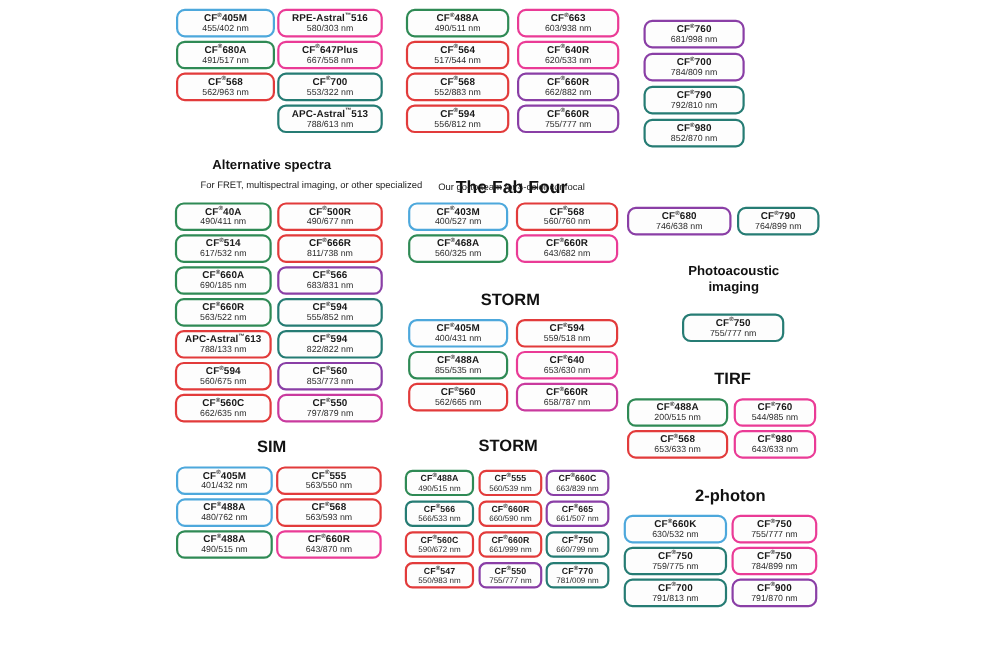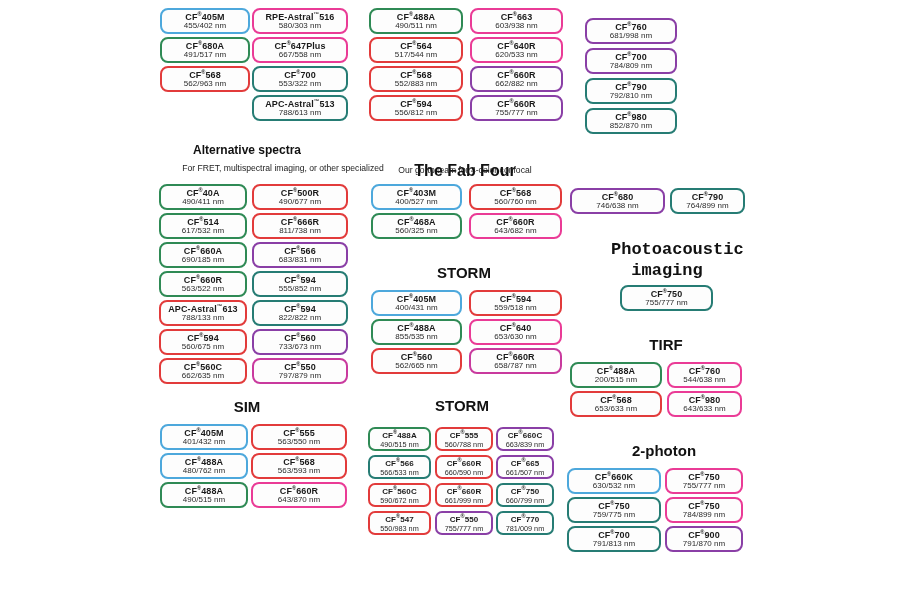--- a/index.html
+++ b/index.html
@@ -28,21 +28,21 @@
   }
   .subtitle{
     position:absolute;font-size:8.6px;color:#222;text-align:center;
     transform:translateX(-50%);white-space:nowrap;
   }
   #t-alt{left:247px;top:143px;font-size:12px;}
   #s-alt{left:247px;top:163px;margin-left:36px;}
   #t-fab{left:465px;top:162px;font-size:16px;}
   #s-fab{left:465px;top:165px;}
   #t-sted{left:464px;top:264px;font-size:15px;}
-  #t-pa{left:667px;top:239px;font-size:17px;width:112px;white-space:normal;line-height:1.25;font-family:Liberation Mono, monospace;}
+  #t-pa{left:667px;top:239px;font-size:12px;width:112px;white-space:normal;line-height:1.25;}
   #t-tirf{left:666px;top:336px;font-size:15px;}
   #t-sim{left:247px;top:398px;font-size:15px;}
   #t-storm{left:462px;top:397px;font-size:15px;}
   #t-2p{left:664px;top:442px;font-size:15px;}
 
   #col-top-0{left:160px;top:8px;width:90px;}
   #col-top-1{left:252px;top:8px;width:96px;}
   #col-top-2{left:369px;top:8px;width:94px;}
   #col-top-3{left:470px;top:8px;width:93px;}
   #col-top-4{left:585px;top:18px;width:92px;gap:4px;}
@@ -214,21 +214,21 @@
       <div class="dye" style="border-color: rgb(38, 124, 116);">
         <div class="dye-name">CF<sup>®</sup>594</div>
         <div class="dye-nm">555/852 nm</div>
       </div>
       <div class="dye" style="border-color: rgb(38, 124, 116);">
         <div class="dye-name">CF<sup>®</sup>594</div>
         <div class="dye-nm">822/822 nm</div>
       </div>
       <div class="dye" style="border-color: rgb(138, 63, 166);">
         <div class="dye-name">CF<sup>®</sup>560</div>
-        <div class="dye-nm">733/673 nm</div>
+        <div class="dye-nm">853/773 nm</div>
       </div>
       <div class="dye" style="border-color: rgb(201, 58, 158);">
         <div class="dye-name">CF<sup>®</sup>550</div>
         <div class="dye-nm">797/879 nm</div>
       </div>
     </div>
 
   <div class="title" id="t-fab">The Fab Four</div>
   <div class="subtitle" id="s-fab">Our go-to team for 4-color confocal</div>
   <div class="col" id="col-fab-0">
@@ -310,21 +310,21 @@
         <div class="dye-nm">200/515 nm</div>
       </div>
       <div class="dye" style="border-color: rgb(226, 59, 59);">
         <div class="dye-name">CF<sup>®</sup>568</div>
         <div class="dye-nm">653/633 nm</div>
       </div>
     </div>
   <div class="col" id="col-tirf-1">
       <div class="dye" style="border-color: rgb(234, 59, 150);">
         <div class="dye-name">CF<sup>®</sup>760</div>
-        <div class="dye-nm">544/638 nm</div>
+        <div class="dye-nm">544/985 nm</div>
       </div>
       <div class="dye" style="border-color: rgb(234, 59, 150);">
         <div class="dye-name">CF<sup>®</sup>980</div>
         <div class="dye-nm">643/633 nm</div>
       </div>
     </div>
 
   <div class="title" id="t-sim">SIM</div>
   <div class="col" id="col-sim-0">
       <div class="dye" style="border-color: rgb(77, 168, 220);">
@@ -370,21 +370,21 @@
         <div class="dye-nm">590/672 nm</div>
       </div>
       <div class="dye" style="border-color: rgb(226, 59, 59);">
         <div class="dye-name">CF<sup>®</sup>547</div>
         <div class="dye-nm">550/983 nm</div>
       </div>
     </div>
   <div class="col small" id="col-storm-1">
       <div class="dye" style="border-color: rgb(226, 59, 59);">
         <div class="dye-name">CF<sup>®</sup>555</div>
-        <div class="dye-nm">560/788 nm</div>
+        <div class="dye-nm">560/539 nm</div>
       </div>
       <div class="dye" style="border-color: rgb(226, 59, 59);">
         <div class="dye-name">CF<sup>®</sup>660R</div>
         <div class="dye-nm">660/590 nm</div>
       </div>
       <div class="dye" style="border-color: rgb(226, 59, 59);">
         <div class="dye-name">CF<sup>®</sup>660R</div>
         <div class="dye-nm">661/999 nm</div>
       </div>
       <div class="dye" style="border-color: rgb(138, 63, 166);">

